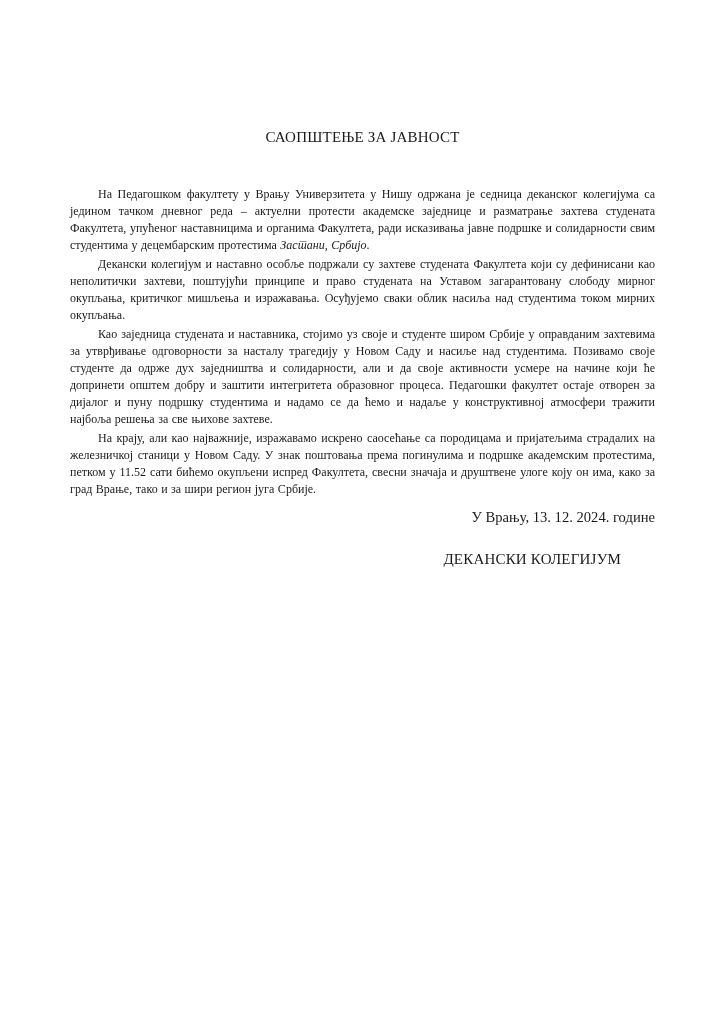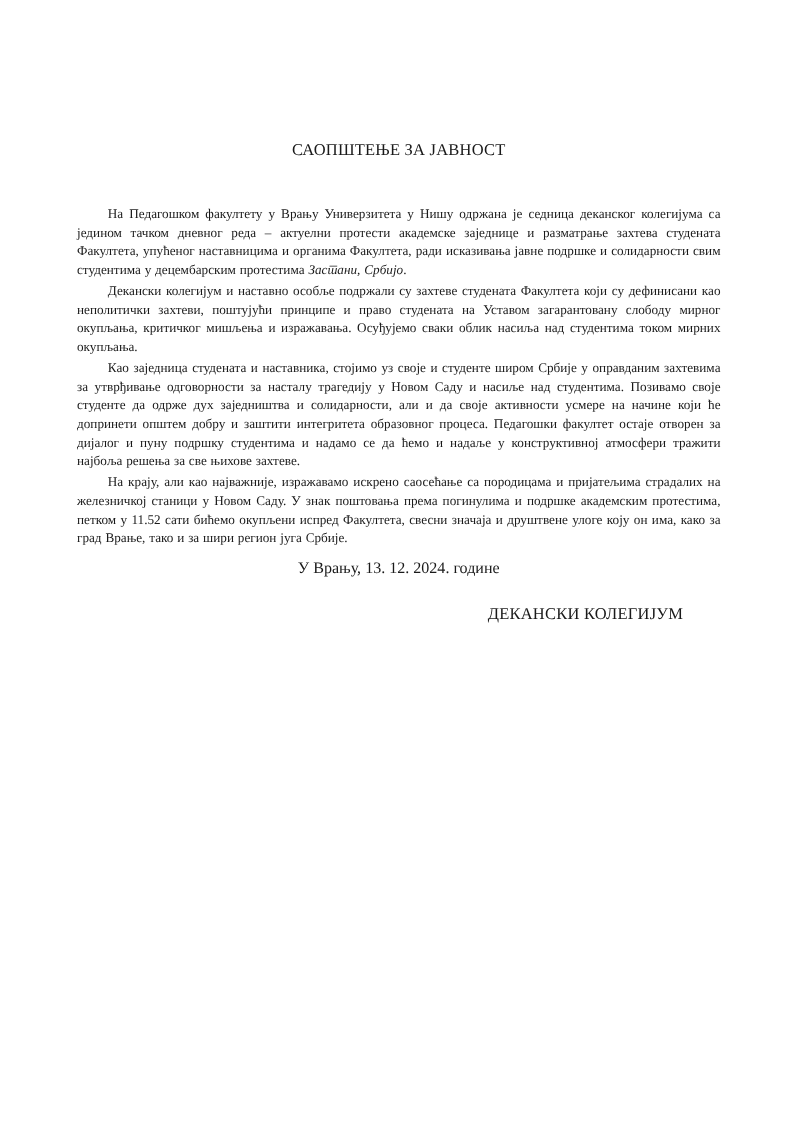--- a/index.html
+++ b/index.html
@@ -38,21 +38,21 @@
     margin: 0 0 2px 0;
     word-spacing: 0.5px;
   }
   .para .emphasis {
     font-style: italic;
   }
   .dateline {
     font-size: 14.6px;
     line-height: 17px;
     margin: 11px 0 0 0;
-    text-align: center;
+    text-align: right;
   }
   .signature {
     font-size: 15px;
     line-height: 17px;
     margin: 25px 0 0 0;
     text-align: right;
     padding-right: 34px;
     letter-spacing: 0.2px;
   }
 </style>

